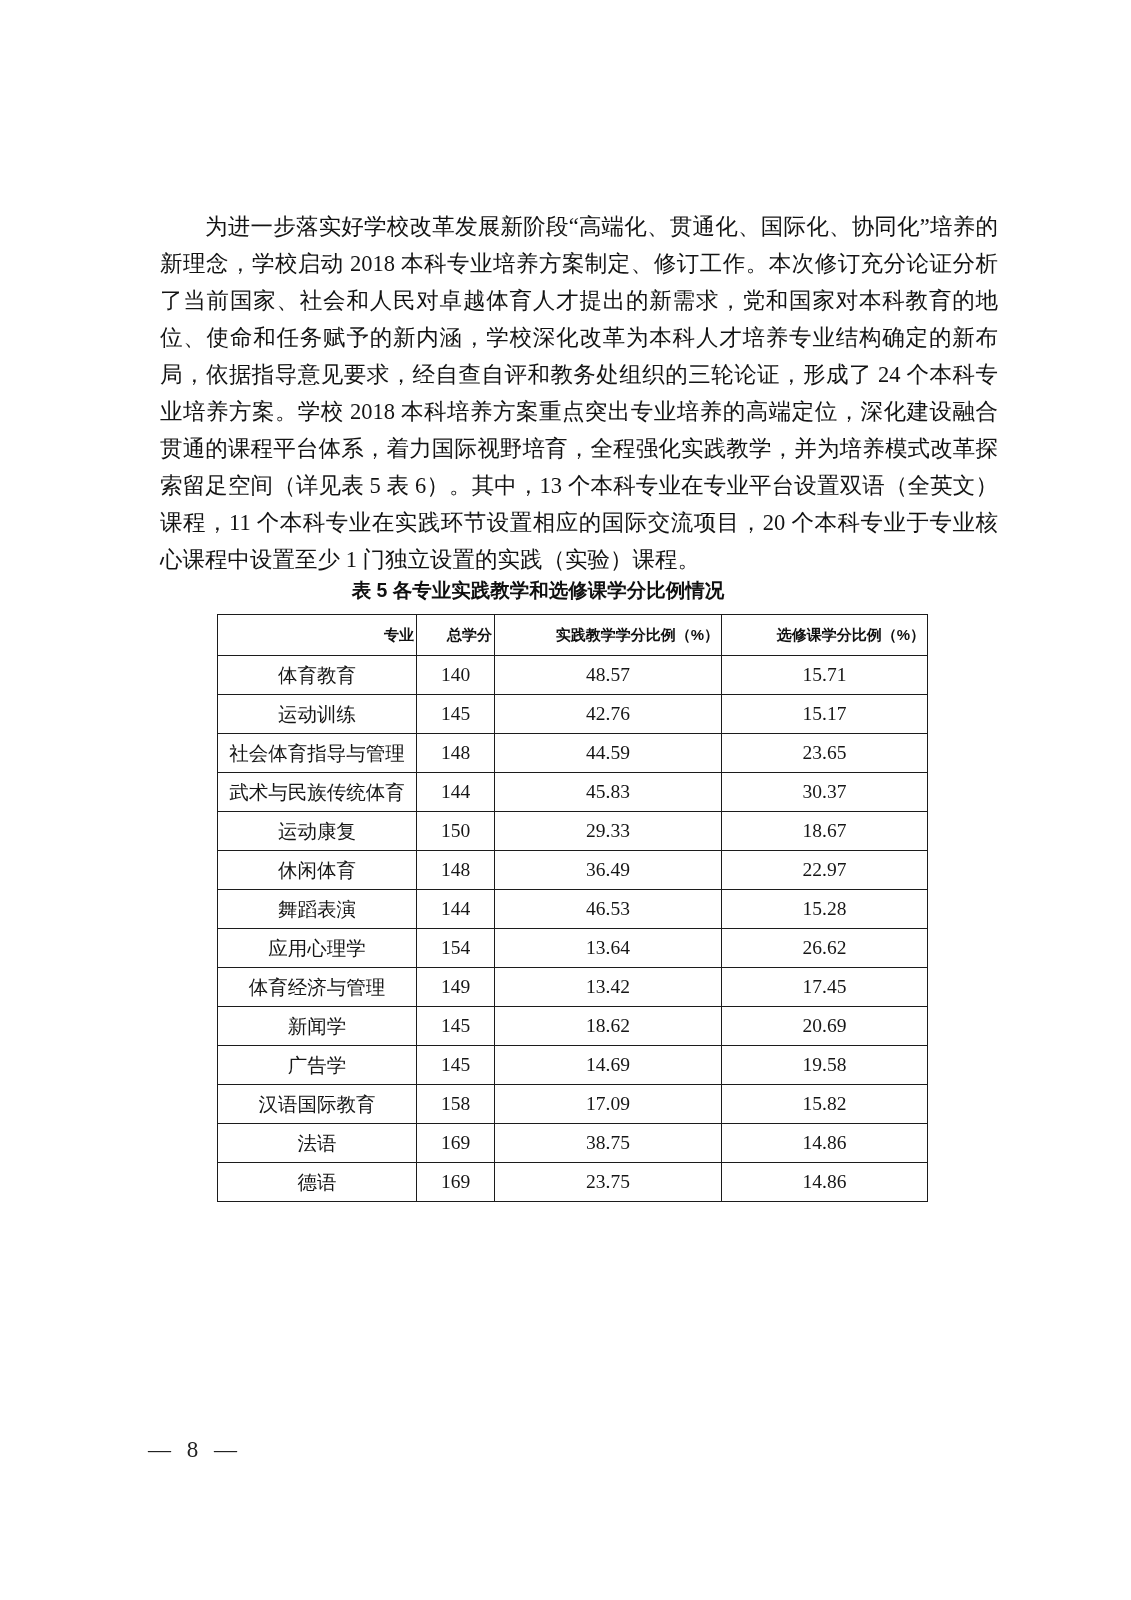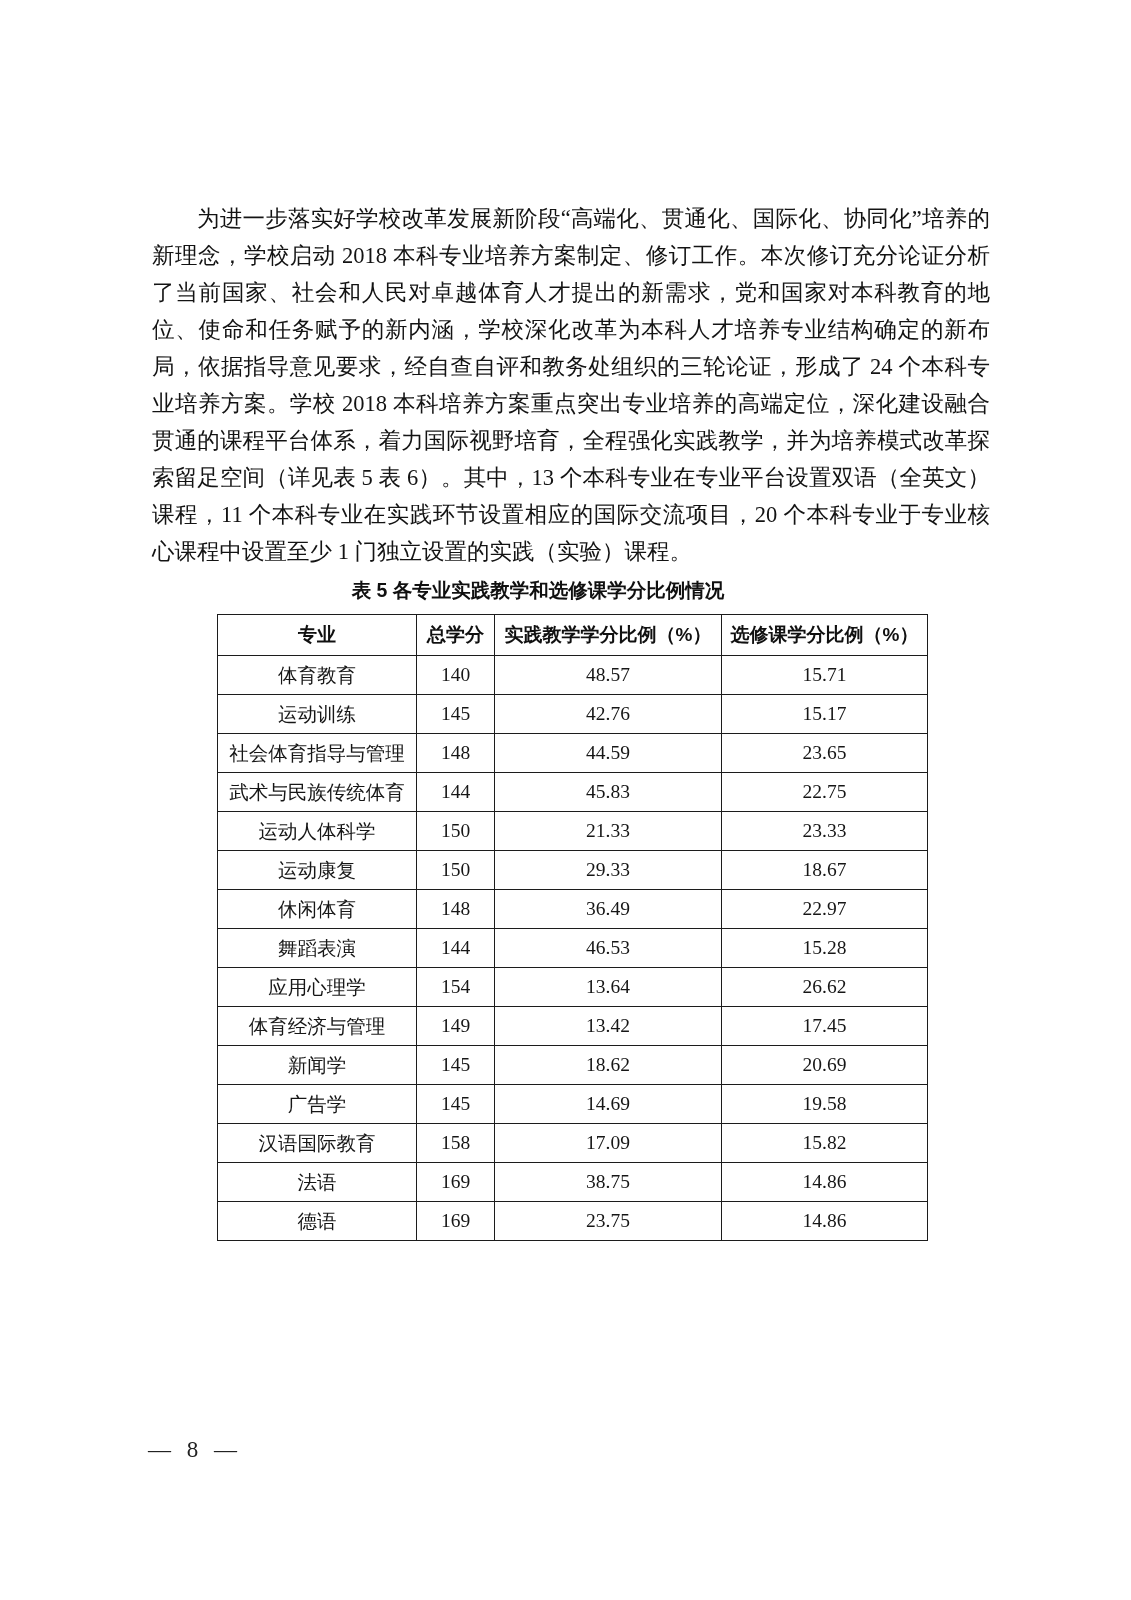--- a/index.html
+++ b/index.html
@@ -15,21 +15,21 @@
     margin: 0 auto;
     background: #ffffff;
     color: #111111;
     overflow: hidden;
   }
   .body-paragraph {
     position: absolute;
     left: 148px;
     top: 196px;
     width: 838px;
-    margin: 4px;
+    margin: 12px;
     font-size: 22.5px;
     line-height: 37px;
     text-align: justify;
     text-justify: inter-character;
     text-indent: 2em;
     color: #131313;
   }
   .table-caption {
     position: absolute;
     left: 0;
@@ -60,22 +60,23 @@
     text-align: center;
     vertical-align: middle;
     padding: 0 2px;
     overflow: hidden;
     white-space: nowrap;
   }
   table.credits-table th {
     height: 40px;
     font-family: "Liberation Sans", "DejaVu Sans", sans-serif;
     font-weight: bold;
-    font-size: 19px;
+    font-size: 15px;
     color: #101010;
+    text-align: right;
   }
   table.credits-table td {
     height: 38px;
     font-size: 19.5px;
     color: #161616;
   }
   .page-number {
     position: absolute;
     left: 148px;
     top: 1437px;
@@ -124,27 +125,21 @@
         <tr>
           <td>社会体育指导与管理</td>
           <td>148</td>
           <td>44.59</td>
           <td>23.65</td>
         </tr>
         <tr>
           <td>武术与民族传统体育</td>
           <td>144</td>
           <td>45.83</td>
-          <td>22.75</td>
-        </tr>
-        <tr>
-          <td>运动人体科学</td>
-          <td>150</td>
-          <td>21.33</td>
-          <td>23.33</td>
+          <td>30.37</td>
         </tr>
         <tr>
           <td>运动康复</td>
           <td>150</td>
           <td>29.33</td>
           <td>18.67</td>
         </tr>
         <tr>
           <td>休闲体育</td>
           <td>148</td>

